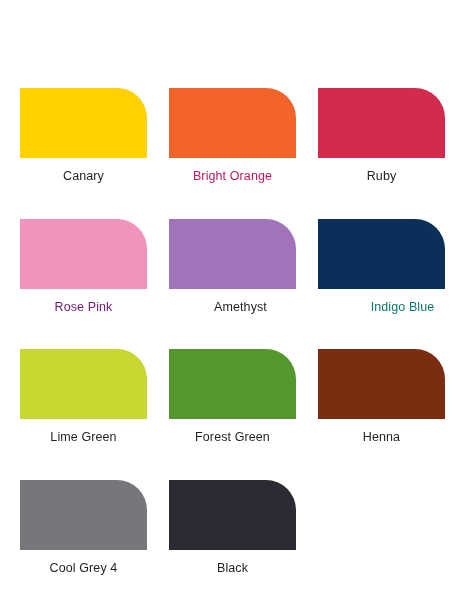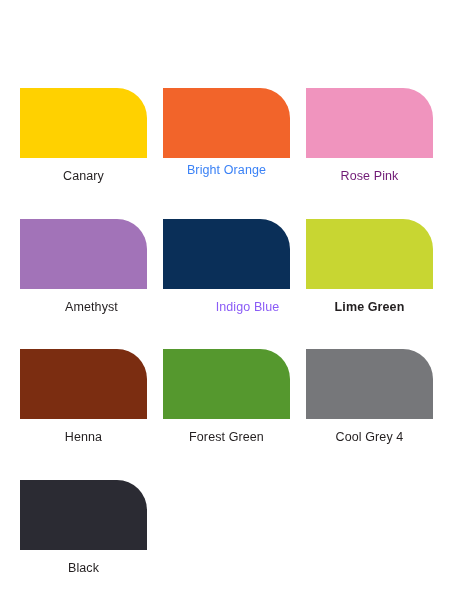--- a/index.html
+++ b/index.html
@@ -13,21 +13,21 @@
 
   body {
     font-family: "Liberation Sans", sans-serif;
     overflow: hidden;
   }
 
   #palette-sheet {
     width: 453px;
     height: 600px;
     background: #ffffff;
-    padding: 88px 20px 0 20px;
+    padding: 88px 8px 0 20px;
     display: flex;
     flex-direction: column;
   }
 
   .swatch-grid {
     display: grid;
     grid-template-columns: repeat(3, 127px);
     justify-content: space-between;
     row-gap: 36px;
   }
@@ -62,53 +62,57 @@
 <div id="palette-sheet" style="background-color: rgb(255, 255, 255);">
   <div class="swatch-grid">
 
     <div class="swatch-cell">
       <span class="swatch-chip" style="background-color: rgb(255, 209, 0);"></span>
       <span class="swatch-label" style="color: rgb(35, 31, 32);">Canary</span>
     </div>
 
     <div class="swatch-cell">
       <span class="swatch-chip" style="background-color: rgb(242, 100, 42);"></span>
-      <span class="swatch-label" style="color: #3b82f6; margin-top: 6px;">Bright Orange</span>
+      <span class="swatch-label" style="color: #be185d;">Bright Orange</span>
     </div>
 
+    <div class="swatch-cell">
+      <span class="swatch-chip" style="background-color: rgb(210, 43, 78);"></span>
+      <span class="swatch-label" style="color: rgb(35, 31, 32);">Ruby</span>
+    </div>
 
     <div class="swatch-cell">
       <span class="swatch-chip" style="background-color: rgb(240, 148, 190);"></span>
       <span class="swatch-label" style="color: #701a75;">Rose Pink</span>
     </div>
 
     <div class="swatch-cell">
       <span class="swatch-chip" style="background-color: rgb(162, 115, 184);"></span>
       <span class="swatch-label" style="color: rgb(35, 31, 32); margin-left: 16px;">Amethyst</span>
     </div>
 
 
     <div class="swatch-cell">
       <span class="swatch-chip" style="background-color: rgb(10, 47, 88);"></span>
-      <span class="swatch-label" style="color: #8b5cf6; margin-left: 42px;">Indigo Blue</span>
+      <span class="swatch-label" style="color: #0f766e; margin-left: 42px;">Indigo Blue</span>
     </div>
 
     <div class="swatch-cell">
       <span class="swatch-chip" style="background-color: rgb(200, 214, 50);"></span>
-      <span class="swatch-label" style="color: rgb(35, 31, 32); font-weight: bold;">Lime Green</span>
+      <span class="swatch-label" style="color: rgb(35, 31, 32);">Lime Green</span>
+    </div>
+
+    <div class="swatch-cell">
+      <span class="swatch-chip" style="background-color: rgb(85, 152, 46);"></span>
+      <span class="swatch-label" style="color: rgb(35, 31, 32);">Forest Green</span>
     </div>
 
     <div class="swatch-cell">
       <span class="swatch-chip" style="background-color: rgb(123, 45, 17);"></span>
       <span class="swatch-label" style="color: rgb(35, 31, 32);">Henna</span>
-    </div>
-
-    <div class="swatch-cell">
-      <span class="swatch-chip" style="background-color: rgb(85, 152, 46);"></span>
-      <span class="swatch-label" style="color: rgb(35, 31, 32);">Forest Green</span>
     </div>
 
     <div class="swatch-cell">
       <span class="swatch-chip" style="background-color: rgb(118, 119, 122);"></span>
       <span class="swatch-label" style="color: rgb(35, 31, 32); text-align: right;">Cool Grey 4</span>
     </div>
 
     <div class="swatch-cell">
       <span class="swatch-chip" style="background-color: rgb(43, 43, 51);"></span>
       <span class="swatch-label" style="color: rgb(35, 31, 32);">Black</span>

